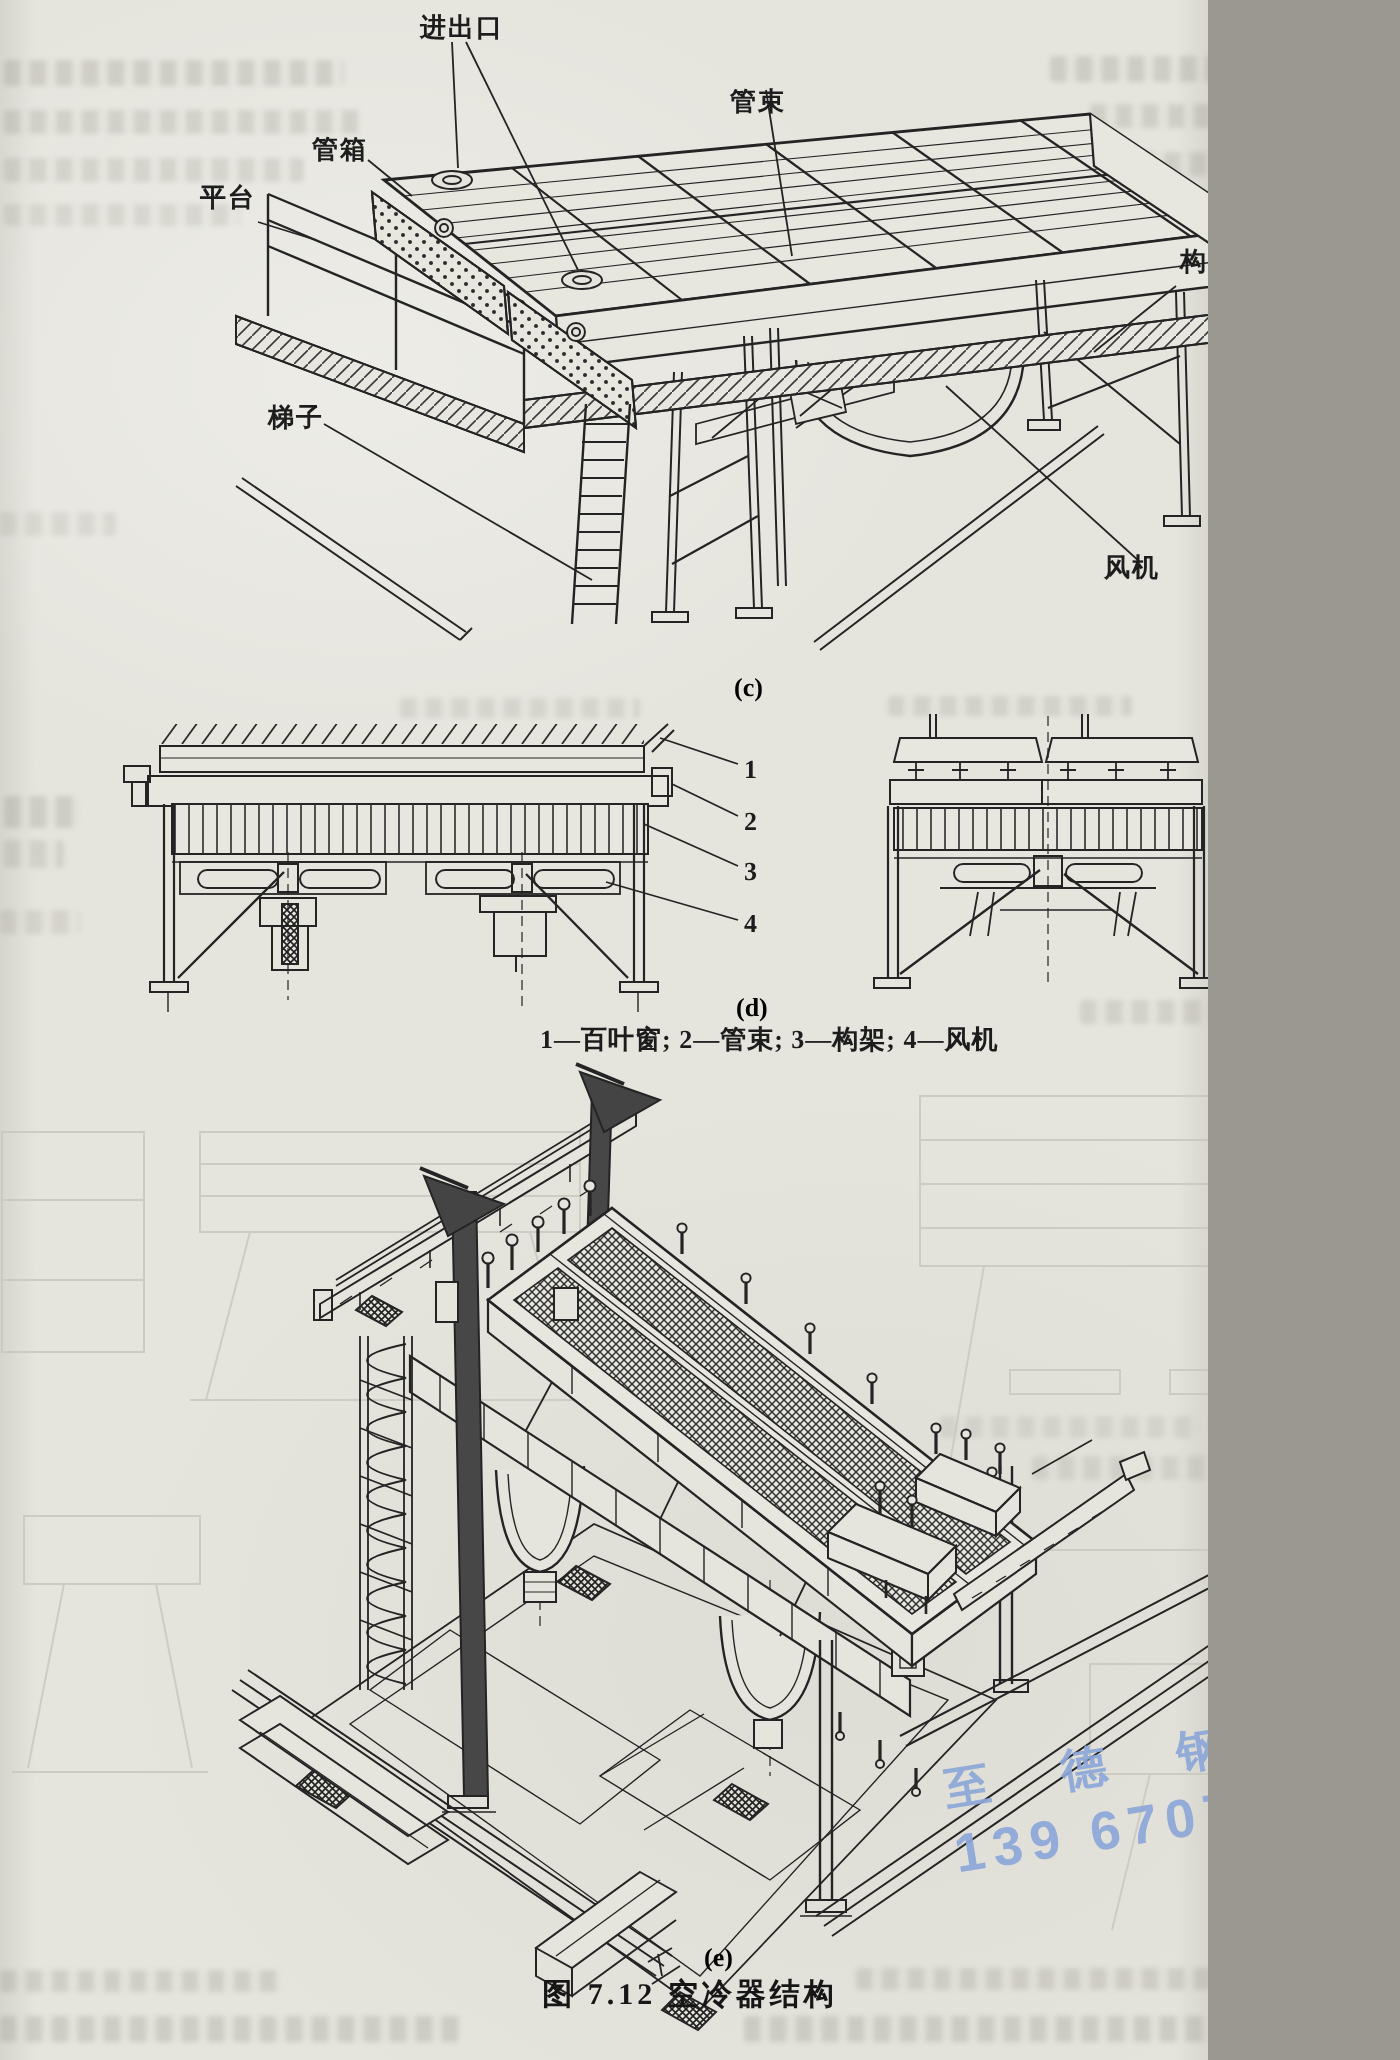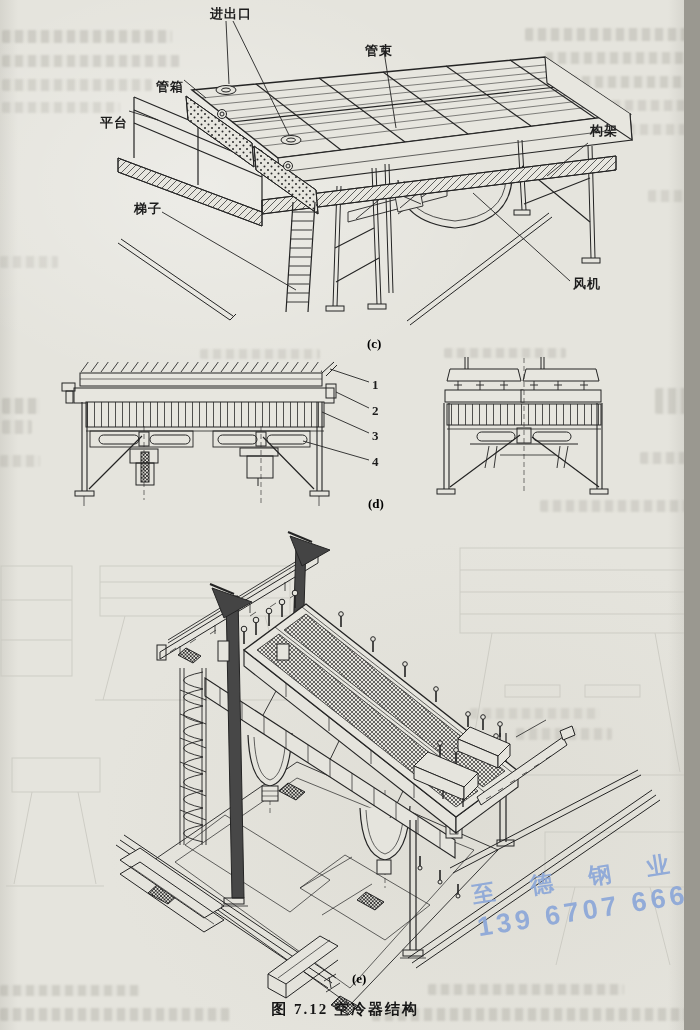--- a/index.html
+++ b/index.html
@@ -1,37 +1,38 @@
 <!DOCTYPE html>
 <html><head>
 <meta charset="utf-8">
 <style>
   html,body{margin:0;padding:0;background:#9a9890;}
   .page{
-    position:relative;width:684px;height:1030px;overflow:hidden;
+    position:relative;width:564px;height:1030px;overflow:hidden;
     background:#e5e4dd;
     background-image:
       radial-gradient(ellipse 420px 300px at 30% 18%, rgba(255,255,255,.30), rgba(255,255,255,0) 70%),
       radial-gradient(ellipse 500px 380px at 70% 80%, rgba(210,208,198,.35), rgba(210,208,198,0) 75%),
       linear-gradient(90deg, rgba(120,118,108,.14) 0, rgba(120,118,108,0) 18px),
       linear-gradient(270deg, rgba(120,118,108,.12) 0, rgba(120,118,108,0) 16px);
     font-family:"Liberation Sans", sans-serif;
+    padding-left:40px;
   }
   .lbl{
     position:absolute;color:#1d1d1d;font-size:13px;line-height:1;
     font-family:"Liberation Serif", serif;font-weight:600;letter-spacing:1px;white-space:nowrap;
   }
   .sub{font-family:"Liberation Serif", serif;font-weight:600;font-size:13px;letter-spacing:0;}
   .legend{
     position:absolute;left:270px;top:511px;font-size:13px;font-weight:600;color:#1c1c1c;
     font-family:"Liberation Serif", serif;letter-spacing:.5px;white-space:nowrap;
   }
   .caption{
     position:absolute;left:0;top:988px;width:690px;text-align:center;color:#161616;
-    font-size:15px;font-weight:700;font-family:"Liberation Serif", serif;letter-spacing:2px;margin-top:12px;
+    font-size:15px;font-weight:700;font-family:"Liberation Serif", serif;letter-spacing:2px;
   }
   .num{position:absolute;font-size:13px;font-weight:600;color:#1c1c1c;font-family:"Liberation Serif", serif;}
   .smudge{position:absolute;filter:blur(1.3px);border-radius:2px;
     background:repeating-linear-gradient(90deg, rgba(118,116,106,.38) 0 8px, rgba(118,116,106,.05) 8px 13px);}
   .watermark{
     position:absolute;left:470px;top:880px;transform:rotate(-9deg);transform-origin:left top;
     color:#8ca7d8;opacity:.92;white-space:nowrap;pointer-events:none;
   }
   .watermark .l1{font-size:23px;letter-spacing:15px;font-weight:600;font-family:"Liberation Serif",serif;}
   .watermark .l2{font-size:27px;letter-spacing:4px;font-weight:600;font-family:"Liberation Sans",sans-serif;margin-top:2px;}
@@ -429,32 +430,33 @@
         <path d="M477,797 L563,737 L567,745 L481,805 Z" fill="#e5e4dd"></path>
         <path d="M486,799 l5,-3 m7,-5 l5,-3 m7,-5 l5,-3 m7,-5 l5,-3 m7,-5 l5,-3 m7,-5 l5,-3" stroke-width="0.7"></path>
         <path d="M560,731 L572,726 L575,735 L563,740 Z" fill="#e5e4dd"></path>
         <path d="M516,737 L546,720" stroke-width="0.8"></path>
       </g>
     </g>
   </svg>
 
   <div class="lbl" style="left:210px;top:7px">进出口</div>
   <div class="lbl" style="left:365px;top:44px">管束</div>
-  <div class="lbl" style="left:156px;top:80px">管箱</div>
-  <div class="lbl" style="left:100px;top:116px">平台</div>
+  <div class="lbl" style="left:156px;top:68px">管箱</div>
+  <div class="lbl" style="left:100px;top:92px">平台</div>
   <div class="lbl" style="left:590px;top:124px">构架</div>
   <div class="lbl" style="left:134px;top:202px">梯子</div>
-  <div class="lbl" style="left:573px;top:277px">风机</div>
+  <div class="lbl" style="left:552px;top:277px">风机</div>
   <div class="sub" style="position:absolute;left:367px;top:336px">(c)</div>
 
   <div class="num" style="left:372px;top:377px">1</div>
   <div class="num" style="left:372px;top:403px">2</div>
   <div class="num" style="left:372px;top:428px">3</div>
   <div class="num" style="left:372px;top:454px">4</div>
   <div class="sub" style="position:absolute;left:368px;top:496px">(d)</div>
+  <div class="legend">1—百叶窗; 2—管束; 3—构架; 4—风机</div>
 
   <div class="sub" style="position:absolute;left:352px;top:971px">(e)</div>
   <div class="caption">图 7.12  空冷器结构</div>
 
   <div class="watermark">
     <div class="l1">至 德 钢 业</div>
     <div class="l2">139 6707 6667</div>
   </div>
 </div>
 

